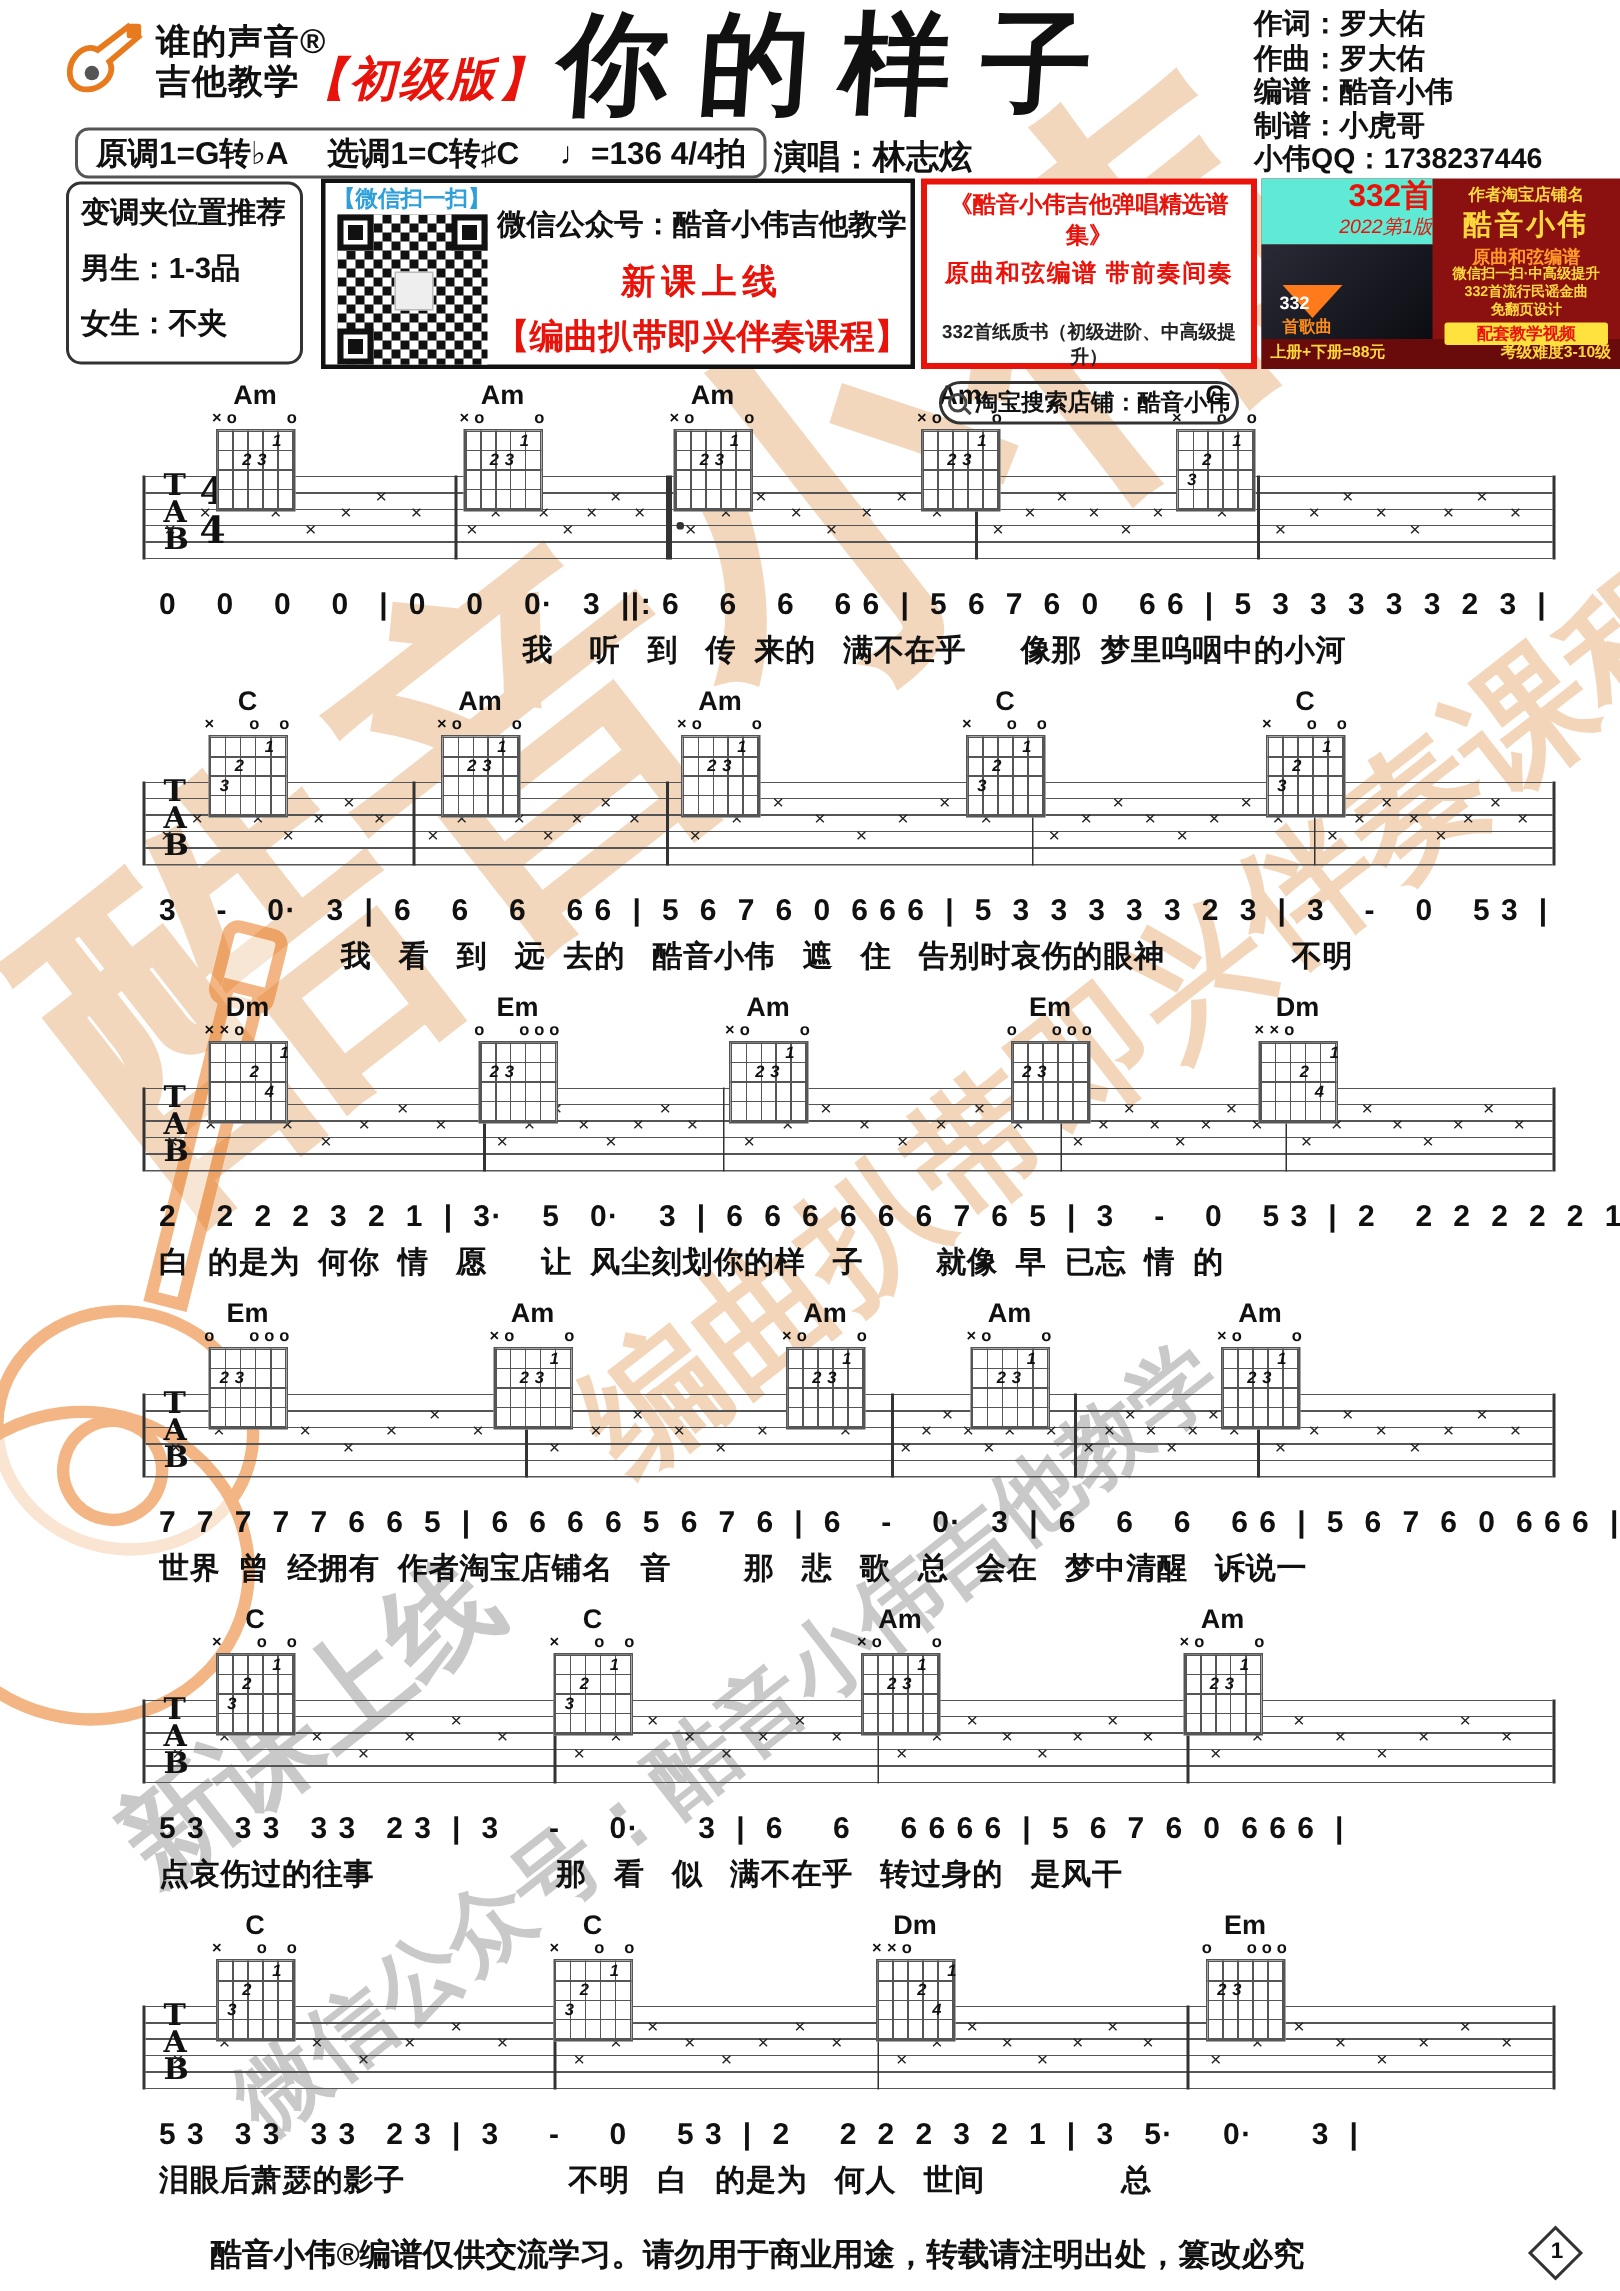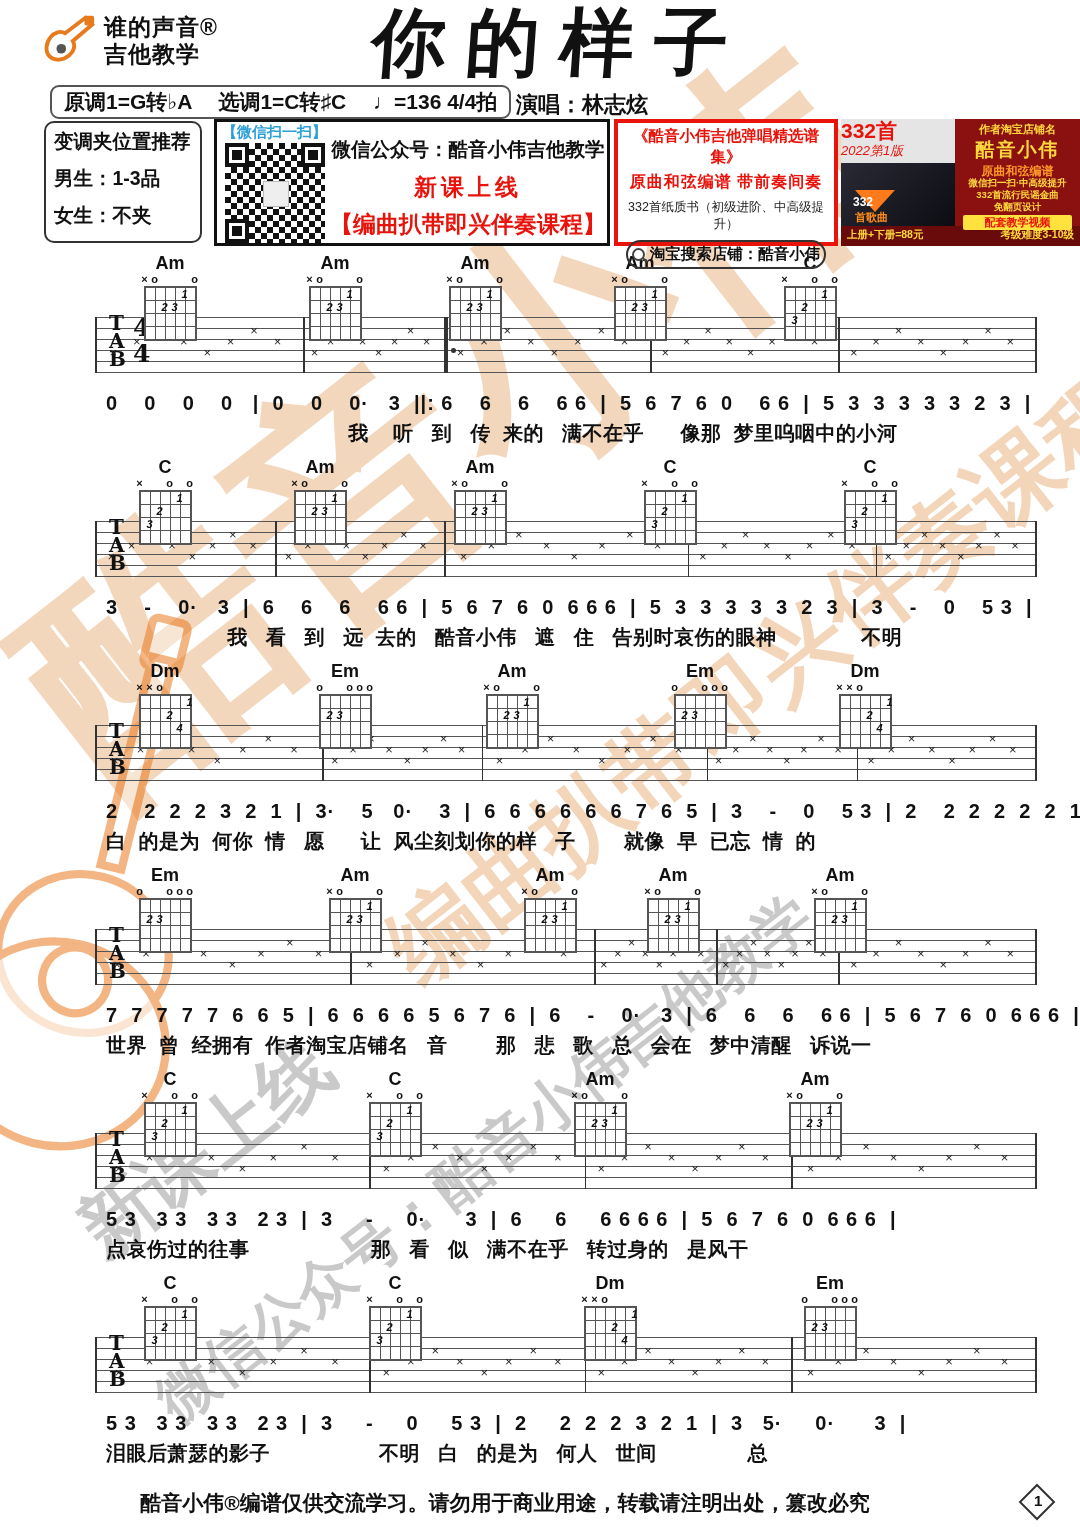--- a/index.html
+++ b/index.html
@@ -35,28 +35,28 @@
   .qr b.tl{left:0;top:0}.qr b.tr{right:0;top:0}.qr b.bl{left:0;bottom:0}
   .qr i{position:absolute;left:38px;top:38px;width:24px;height:24px;background:#eee;border:1px solid #bbb}
   .wechat-texts{position:absolute;left:112px;top:14px;width:278px;text-align:center}
   .acc{font-size:19.5px;font-weight:900}
   .newc{color:#e8140c;font-size:23px;font-weight:900;margin-top:9px;letter-spacing:4px}
   .course{color:#e8140c;font-size:23px;font-weight:900;margin-top:6px}
   .promo{position:absolute;left:614px;top:119px;width:224px;height:127px;border:4px solid #e8140c;
          box-sizing:border-box;background:#fff;text-align:center;padding-top:3px;z-index:2}
   .promo-title{color:#e8140c;font-size:15.5px;font-weight:900}
   .promo-l2{color:#e8140c;font-size:16px;font-weight:900;margin-top:4px;letter-spacing:1px}
-  .promo-l3{color:#222;font-size:12.5px;font-weight:400;margin-top:6px}
+  .promo-l3{color:#222;font-size:12.5px;font-weight:700;margin-top:20px}
   .search-pill{margin:7px auto 0;width:196px;border:2px solid #333;border-radius:15px;font-size:15.5px;
                font-weight:900;padding:2px 0;display:flex;align-items:center;justify-content:center;gap:5px}
   .mag{width:9px;height:9px;border:2px solid #444;border-radius:50%;position:relative;display:inline-block}
   .mag::after{content:"";position:absolute;width:6px;height:2px;background:#444;transform:rotate(45deg);right:-5px;bottom:-2px}
   .ad{position:absolute;left:841px;top:119px;width:239px;height:127px;background:#8b1010;box-sizing:border-box;z-index:2}
   .ad-top{display:flex;height:44px}
-  .ad-yellow{width:114px;height:44px;background:#e5e5e5;text-align:left}
+  .ad-yellow{width:114px;height:44px;background:#5eead4;text-align:right}
   .ad-332{color:#e8140c;font-size:21px;font-weight:900;line-height:23px}
   .ad-ed{color:#e8140c;font-size:13px;font-weight:400;font-style:italic}
   .ad-shop{flex:1;text-align:center;color:#ffd83e}
   .ad-shop-label{font-size:11px;margin-top:3px;font-weight:700}
   .ad-shop-name{font-size:19px;font-weight:900;letter-spacing:2px}
   .ad-mid{display:flex;height:63px}
   .ad-photo{width:114px;height:63px;background:linear-gradient(135deg,#2a2a36,#0c0c12);position:relative}
   .ad-arrow{position:absolute;left:14px;bottom:14px;width:0;height:0;
             border-left:20px solid transparent;border-right:20px solid transparent;border-top:22px solid #ff7a1a}
   .ad-badge{position:absolute;left:12px;bottom:17px;color:#fff;font-weight:900;font-size:12px;z-index:1}
@@ -122,21 +122,29 @@
       <svg width="58" height="58" viewBox="0 0 60 60">
         <path d="M47,6 l7,7 -20,17 c3,5 1,11 -4,15 c-6,5 -15,6 -20,1 c-5,-5 -4,-14 1,-20 c4,-5 10,-7 15,-4 z" fill="#fff" stroke="#e87a1e" stroke-width="4"></path>
         <circle cx="22" cy="38" r="5" fill="#555"></circle>
         <rect x="46" y="4" width="10" height="10" rx="2" fill="#e87a1e"></rect>
       </svg>
       <div class="logo-text">
         <div>谁的声音®</div>
         <div>吉他教学</div>
       </div>
     </div>
+    <div class="badge">【初级版】</div>
     <div class="title">你的样子</div>
+    <div class="credits">
+        <div class="credit-line">作词：罗大佑</div>
+        <div class="credit-line">作曲：罗大佑</div>
+        <div class="credit-line">编谱：酷音小伟</div>
+        <div class="credit-line">制谱：小虎哥</div>
+        <div class="credit-line">小伟QQ：1738237446</div>
+      </div>
     <div class="keybox">原调1=G转♭A　 选调1=C转♯C　 ♩=136  4/4拍</div>
     <div class="singer">演唱：林志炫</div>
   </div>
 
   <div class="capo">
     <div class="capo-title">变调夹位置推荐</div>
     <div class="capo-line">男生：1-3品</div>
     <div class="capo-line">女生：不夹</div>
   </div>
 

